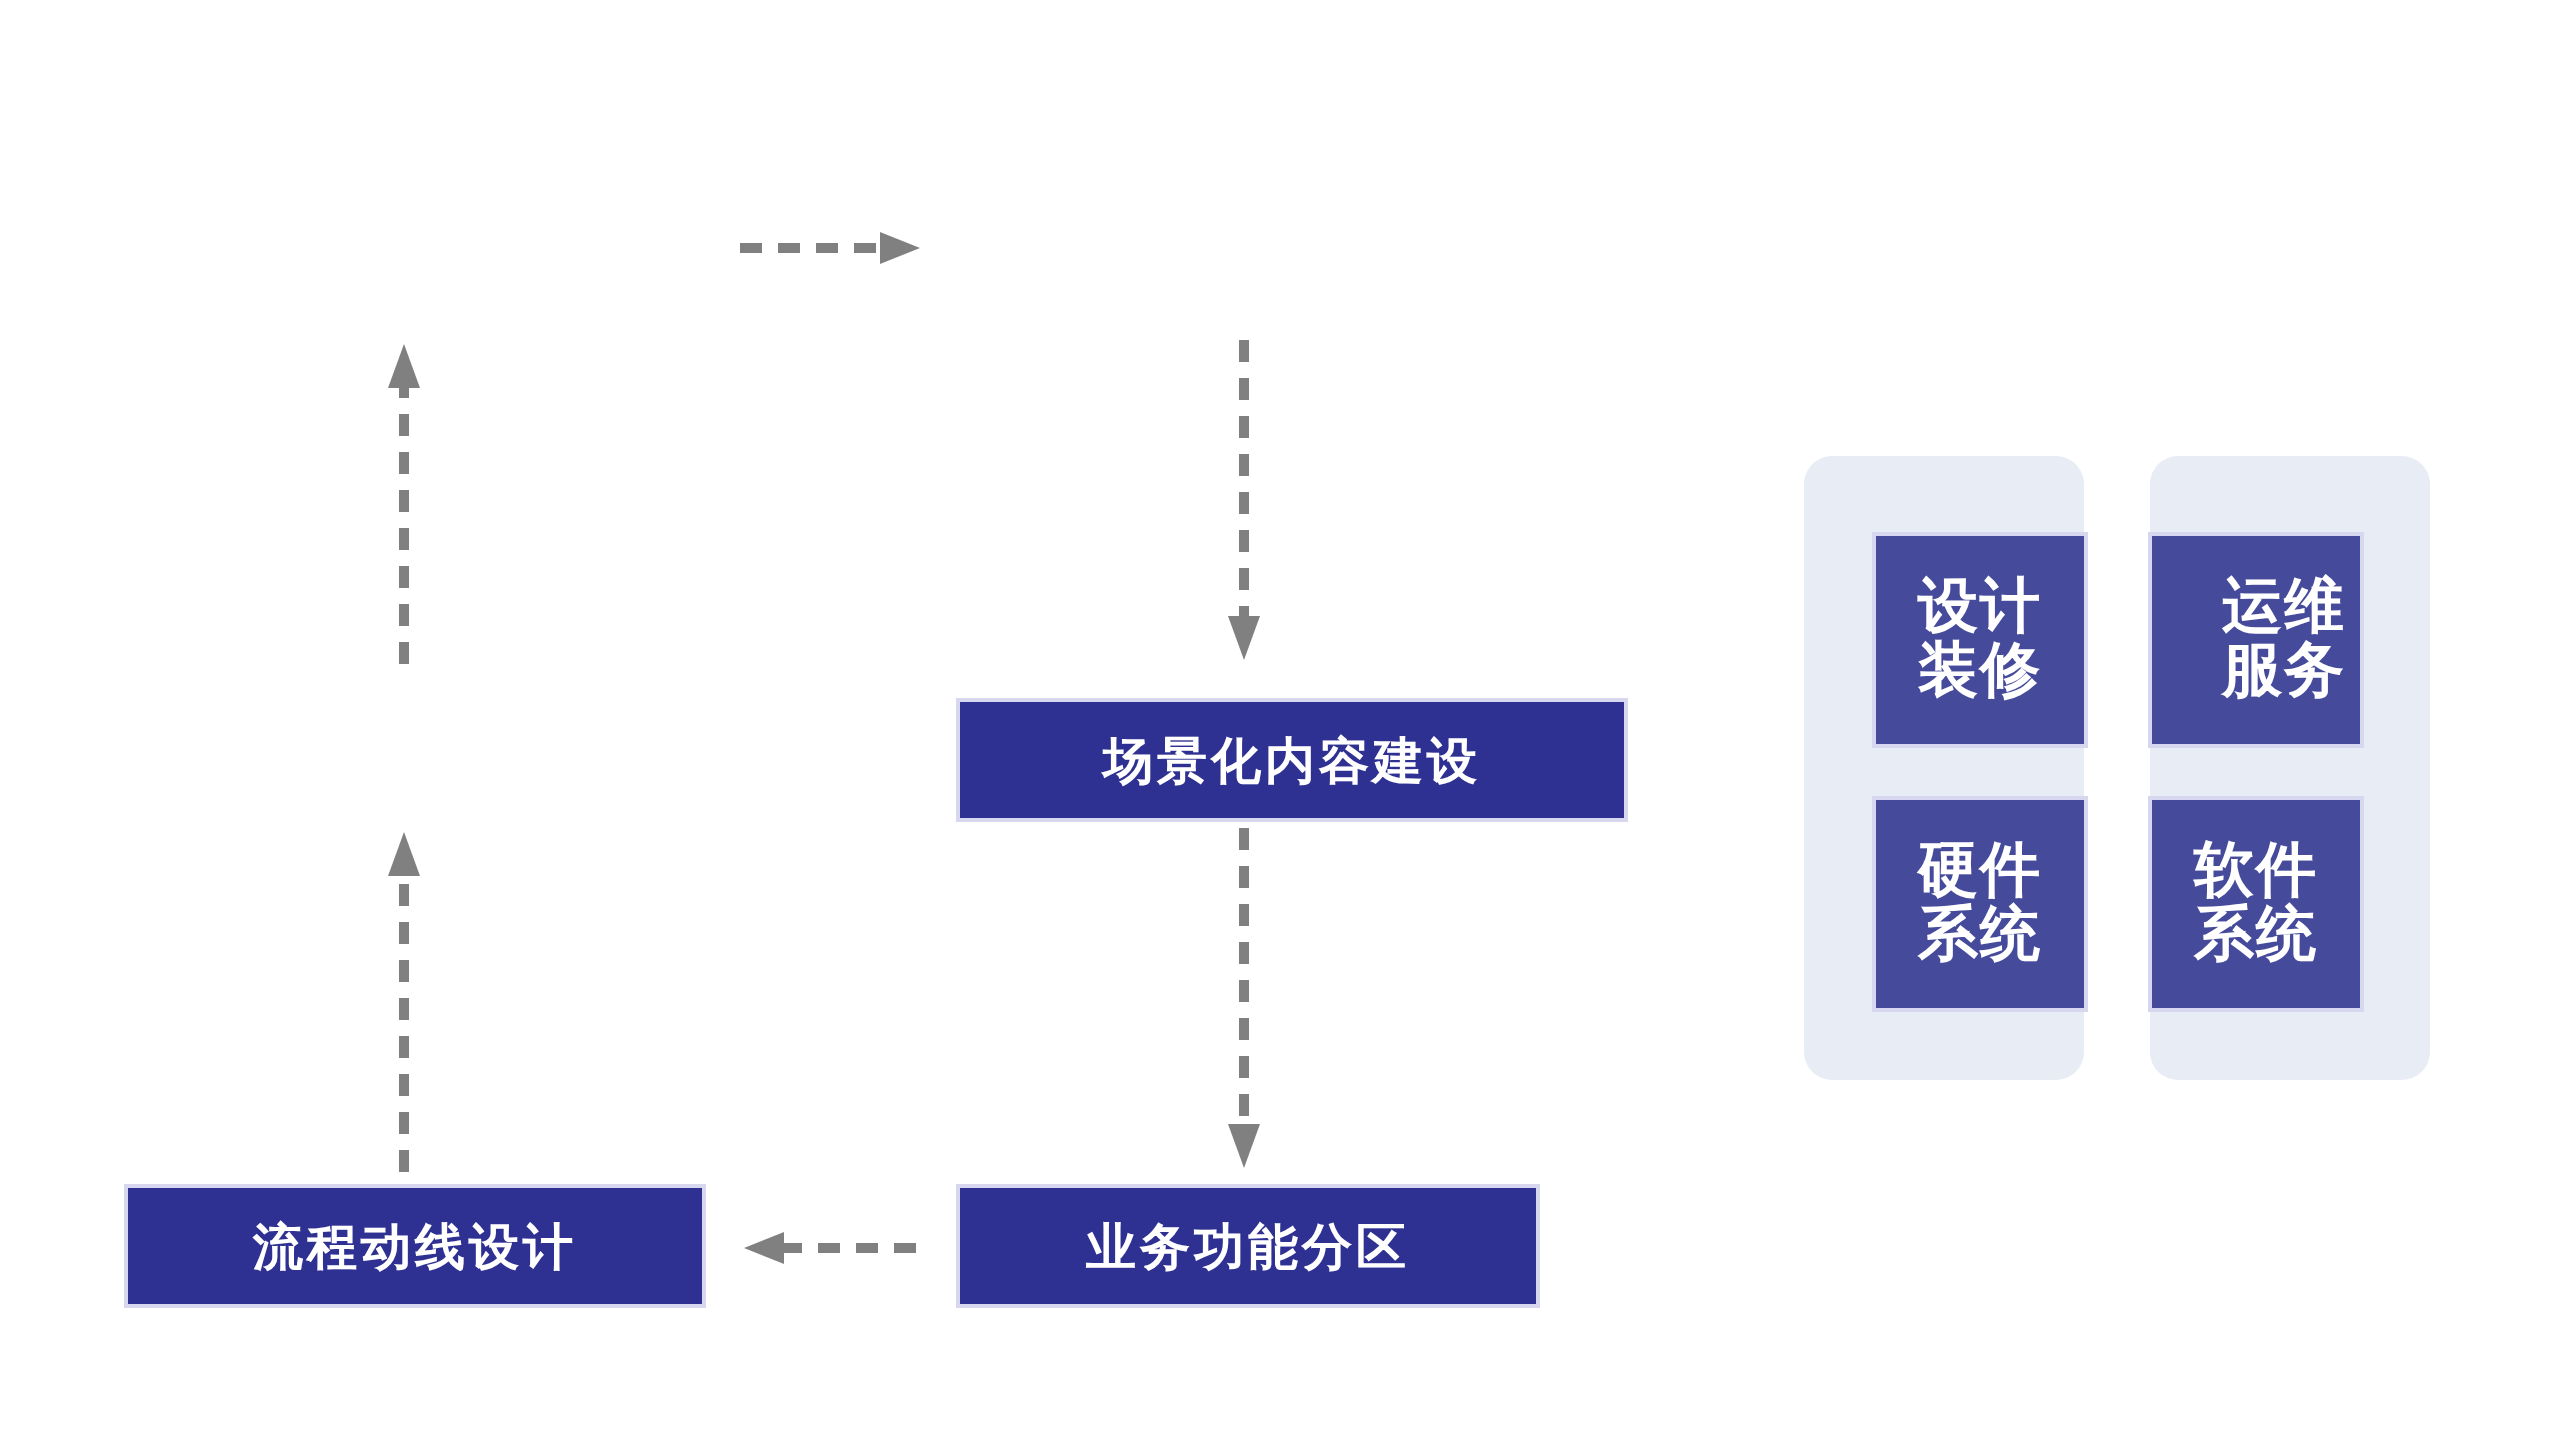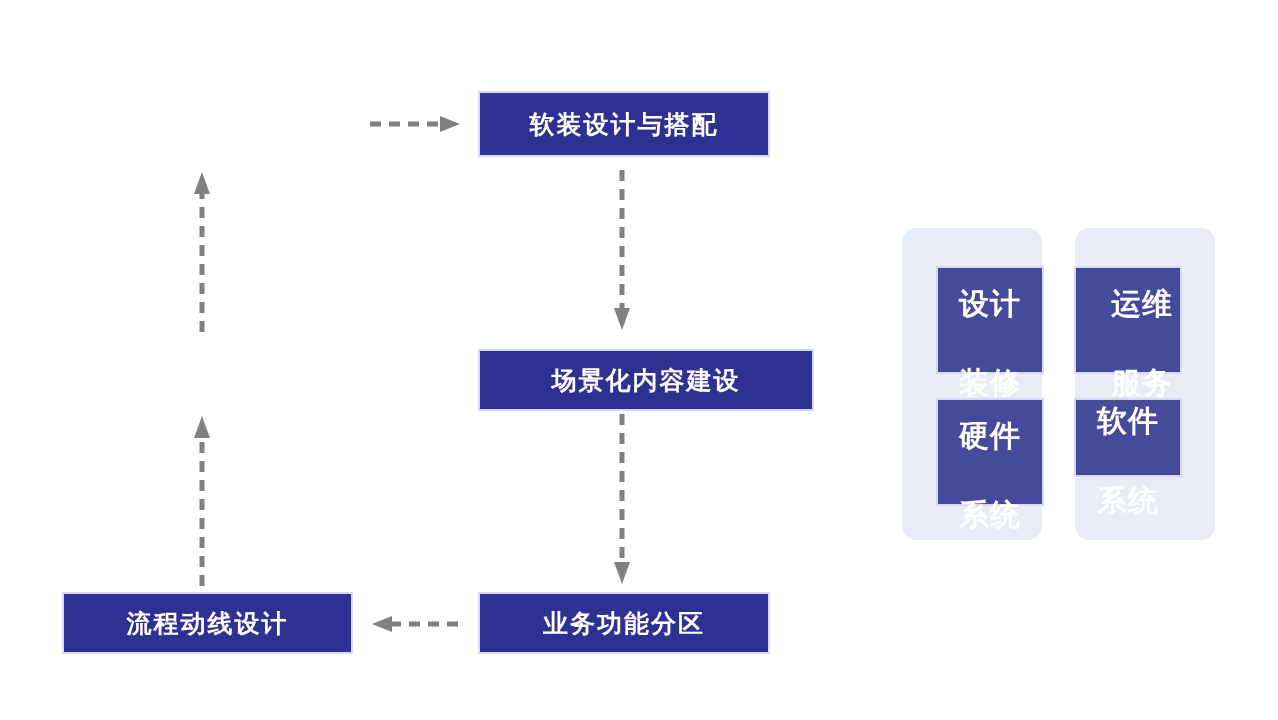--- a/index.html
+++ b/index.html
@@ -85,33 +85,30 @@
     justify-content: center;
     color: #ffffff;
     font-size: 30px;
     font-weight: bold;
     line-height: 1.08;
     letter-spacing: 1px;
   }
   .tile-1 { left: 36px;  top: 38px;  width: 108px; height: 108px; }
   .tile-2 { left: 174px; top: 38px;  width: 108px; height: 108px; padding-left: 28px; }
   .tile-3 { left: 36px;  top: 170px; width: 108px; height: 108px; }
-  .tile-4 { left: 174px; top: 170px; width: 108px; height: 79px; }
+  .tile-4 { left: 174px; top: 170px; width: 108px; height: 108px; }
 
-  .tile-line { display: block; margin-top: 47px; }
+  .tile-line { display: block; }
 </style>
 </head>
 <body>
 
 <div id="canvas">
 
 
-  <div class="flow-box box-rz">
-    <span>软装设计与搭配</span>
-  </div>
 
 
   <div class="flow-box box-cjh">
     <span>场景化内容建设</span>
   </div>
 
   <div class="flow-box box-lcdx">
     <span>流程动线设计</span>
   </div>
 

